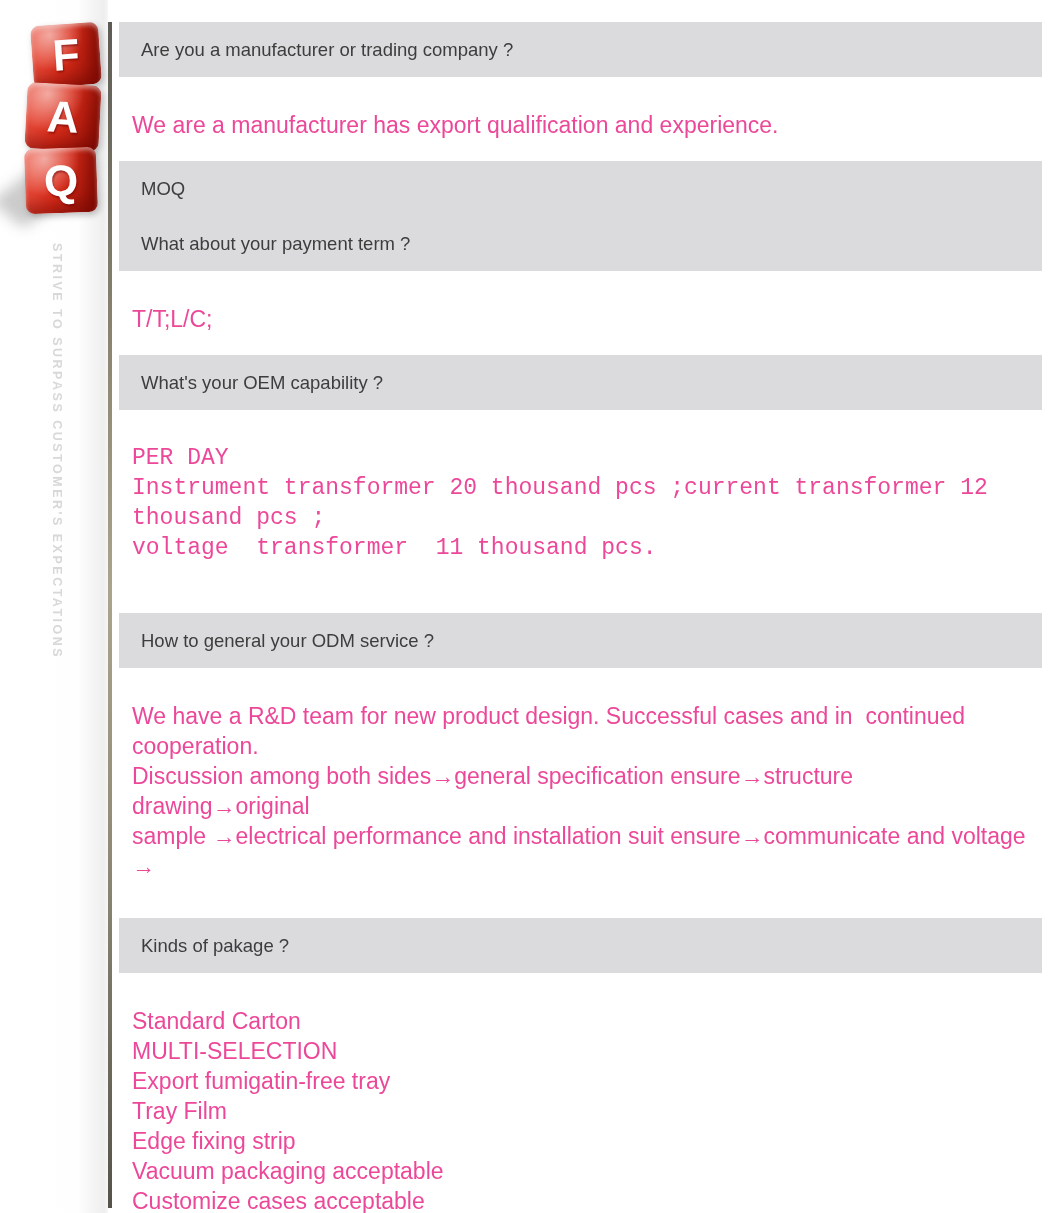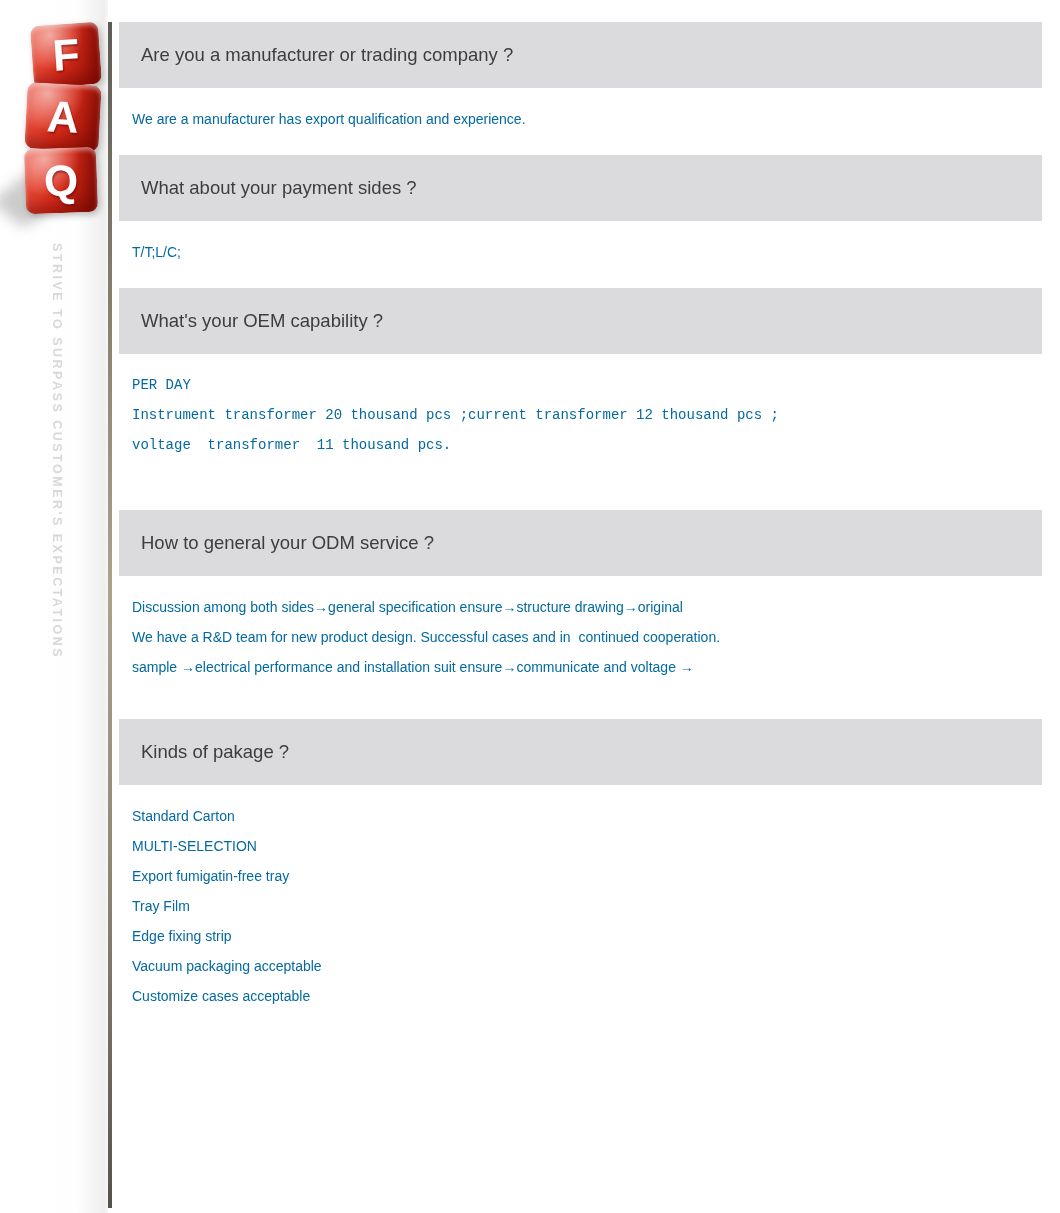--- a/index.html
+++ b/index.html
@@ -62,34 +62,34 @@
     white-space: nowrap;
   }
 
   
   .main {
     position: absolute; left: 119px; top: 22px;
     width: 923px;
   }
   .faq-section { width: 100%; }
   .qbar {
-    height: 66px;
+    height: 55px;
     background: #dbdbdd;
     display: flex; align-items: center;
     padding-left: 22px;
     box-sizing: border-box;
   }
   .qtext {
     font-size: 18.5px;
     color: #3d3d3d;
   }
   .answer {
-    padding: 16px 12px 21px 13px;
-    font-size: 14px;
-    color: #0369a1;
+    padding: 33px 12px 21px 13px;
+    font-size: 23px;
+    color: #ec4899;
     line-height: 30px;
   }
   .faq-section:nth-of-type(4) .answer { padding-bottom: 50px; font-family: Liberation Mono, monospace; }
   .faq-section:nth-of-type(5) .answer { padding-bottom: 37px; }
   .answer-line { white-space: pre-wrap; }
 </style>
 </head>
 <body>
 
 <aside class="sidebar">
@@ -115,25 +115,28 @@
   <section class="faq-section">
     <div class="qbar">
       <span class="qtext">Are you a manufacturer or trading company ?</span>
     </div>
     <div class="answer">
         <div class="answer-line">We are a manufacturer has export qualification and experience.</div>
       </div>
   </section>
 
   <section class="faq-section">
+    <div class="qbar">
+      <span class="qtext">MOQ</span>
+    </div>
   </section>
 
   <section class="faq-section">
     <div class="qbar">
-      <span class="qtext">What about your payment sides ?</span>
+      <span class="qtext">What about your payment term ?</span>
     </div>
     <div class="answer">
         <div class="answer-line">T/T;L/C;</div>
       </div>
   </section>
 
   <section class="faq-section">
     <div class="qbar">
       <span class="qtext">What's your OEM capability ?</span>
     </div>
@@ -142,22 +145,22 @@
         <div class="answer-line">Instrument transformer 20 thousand pcs ;current transformer 12 thousand pcs ;</div>
         <div class="answer-line">voltage  transformer  11 thousand pcs.</div>
       </div>
   </section>
 
   <section class="faq-section">
     <div class="qbar">
       <span class="qtext">How to general your ODM service ?</span>
     </div>
     <div class="answer">
+        <div class="answer-line">We have a R&amp;D team for new product design. Successful cases and in  continued cooperation.</div>
         <div class="answer-line">Discussion among both sides→general specification ensure→structure drawing→original</div>
-        <div class="answer-line">We have a R&amp;D team for new product design. Successful cases and in  continued cooperation.</div>
         <div class="answer-line">sample →electrical performance and installation suit ensure→communicate and voltage →</div>
       </div>
   </section>
 
   <section class="faq-section">
     <div class="qbar">
       <span class="qtext">Kinds of pakage ?</span>
     </div>
     <div class="answer">
         <div class="answer-line">Standard Carton</div>

